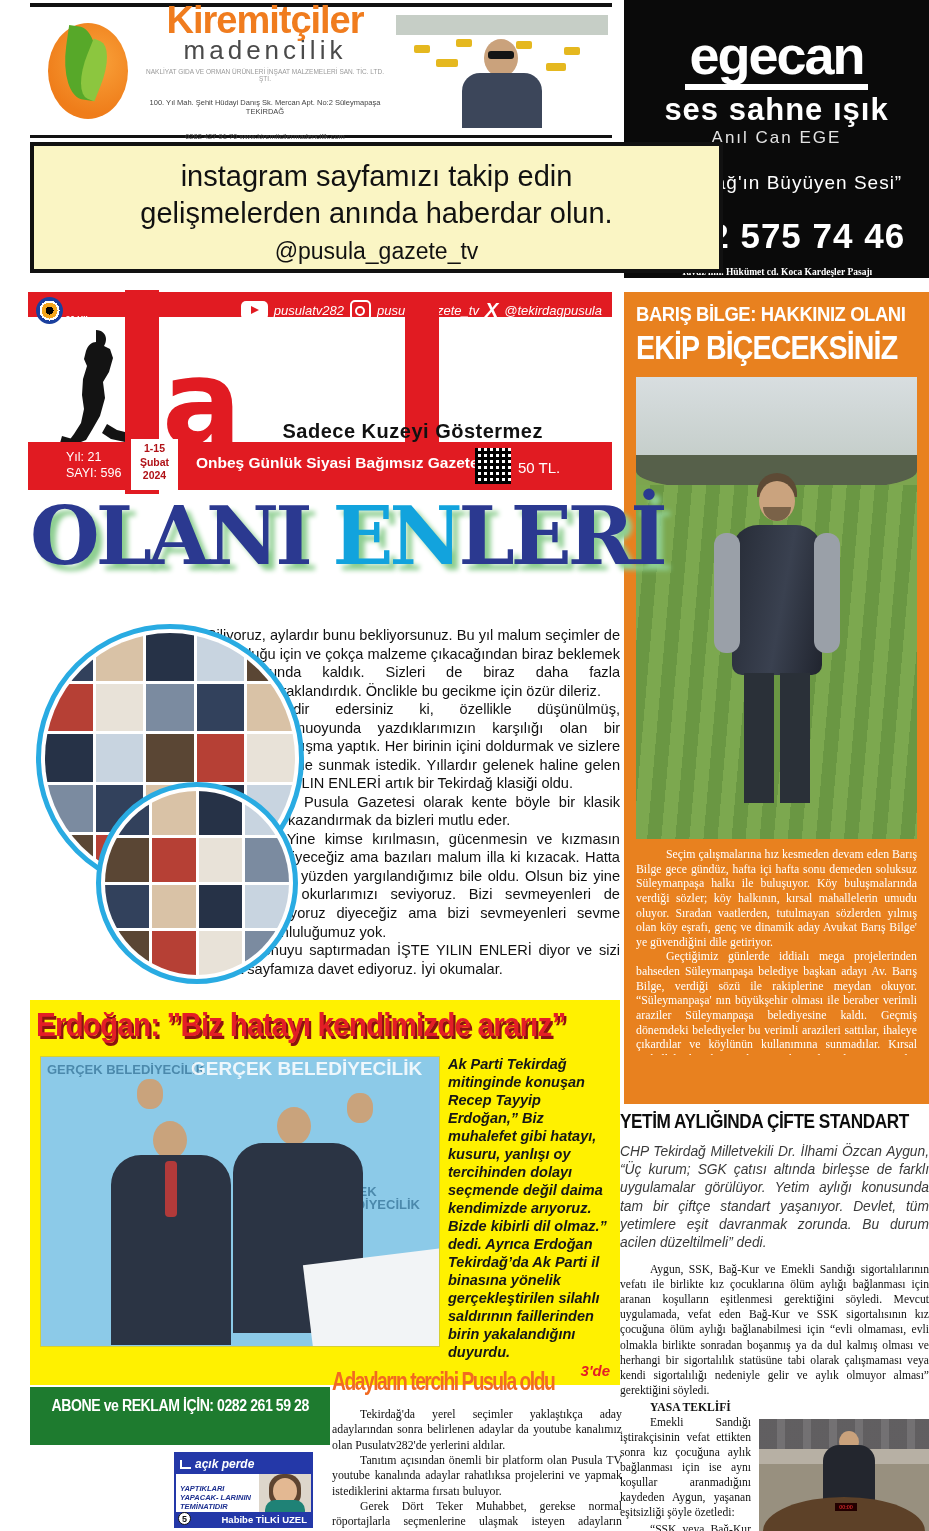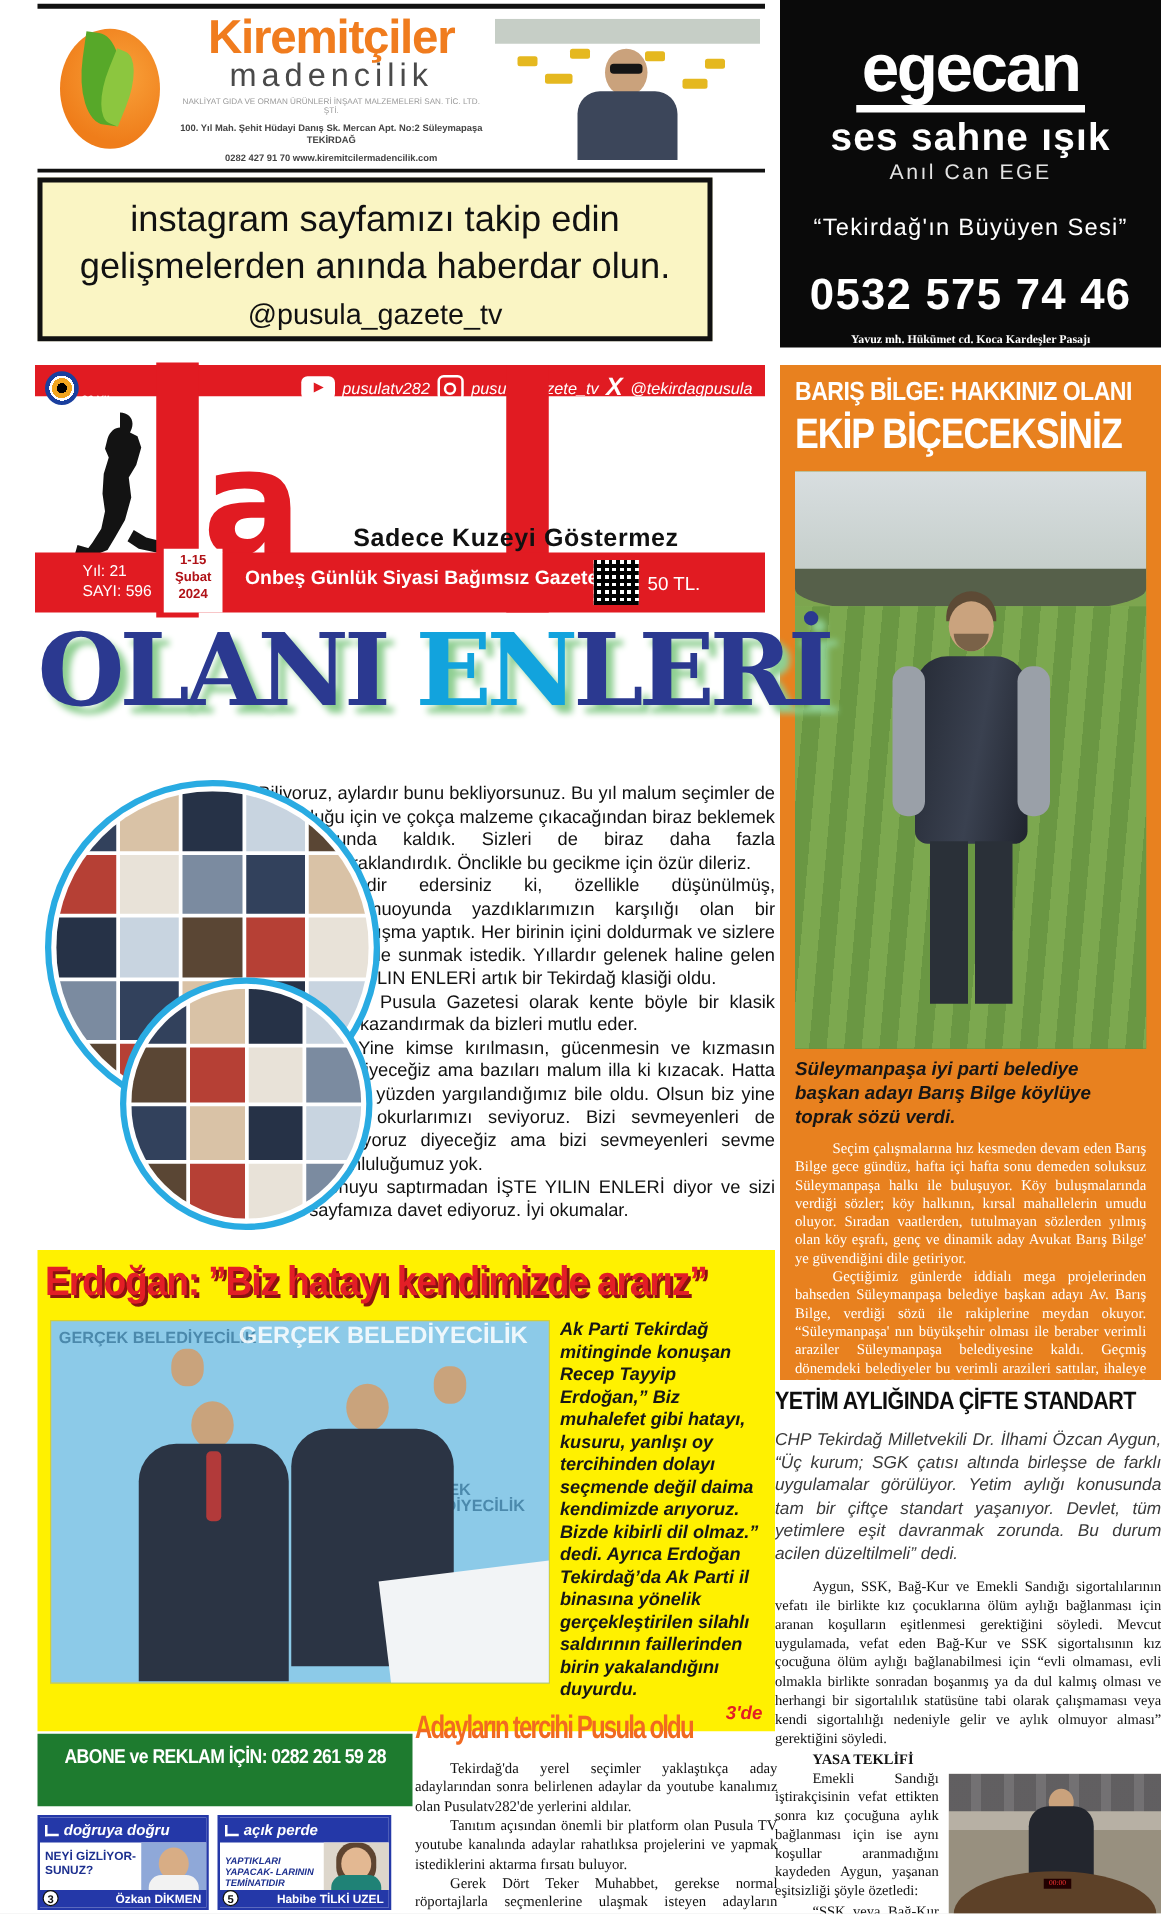--- a/index.html
+++ b/index.html
@@ -14,41 +14,41 @@
   .kir-egg{position:absolute;left:6px;top:2px;width:80px;height:96px;border-radius:50%;
            background:radial-gradient(circle at 60% 40%,#f9a23a,#ef7d1a 70%);}
   .kir-leaf1{position:absolute;left:22px;top:6px;width:34px;height:72px;background:#57a829;
              border-radius:0 70% 0 70%;transform:rotate(8deg);}
   .kir-leaf2{position:absolute;left:40px;top:20px;width:24px;height:58px;background:#8cc63f;
              border-radius:0 70% 0 70%;transform:rotate(22deg);}
   .kir-txt{flex:1;text-align:center;padding:0 6px;}
   .kir-title{font-size:38px;font-weight:900;color:#f07c1e;letter-spacing:-1px;line-height:1;}
   .kir-sub{font-size:26px;color:#4a4a4a;letter-spacing:4px;line-height:1;margin-top:-2px;}
   .kir-s1{font-size:6.5px;color:#9a9a9a;margin-top:5px;}
-  .kir-s2{font-size:7.5px;color:#444;font-weight:bold;margin-top:6px;}
+  .kir-s2{font-size:7.5px;color:#444;font-weight:normal;margin-top:16px;}
   .quarry{position:relative;width:212px;height:113px;flex:0 0 auto;margin-right:4px;overflow:hidden;
           background:linear-gradient(#cfd6d0 0 18%,#b9ab8e 18% 55%,#a append 55%,#ab9d82 55% 100%);}
   .quarry:before{content:"";position:absolute;left:0;top:0;right:0;height:20px;background:#c6cec6;}
   .qx{position:absolute;width:16px;height:8px;background:#e5b81f;border-radius:2px;}
   .qman-head{position:absolute;left:88px;top:24px;width:34px;height:38px;border-radius:50%;background:#caa27c;}
   .qman-glass{position:absolute;left:92px;top:36px;width:26px;height:8px;background:#151515;border-radius:3px;}
   .qman-body{position:absolute;left:66px;top:58px;width:80px;height:56px;border-radius:18px 18px 0 0;background:#3c465a;}
 
   
   #ad-ege{left:624px;top:0;width:305px;height:278px;background:#0a0a0a;color:#fff;text-align:center;}
   .ege-name{display:inline-block;font-size:54px;font-weight:900;letter-spacing:-2px;line-height:1;
             margin-top:28px;border-bottom:6px solid #fff;padding:0 4px 2px 4px;}
   .ege-sub{font-size:31px;font-weight:900;letter-spacing:1px;margin-top:2px;}
   .ege-owner{font-size:17px;font-weight:300;color:#e3e3e3;letter-spacing:2px;margin-top:0;}
   .ege-slogan{font-size:19px;letter-spacing:1px;margin-top:24px;}
   .ege-phone{font-size:35px;font-weight:900;margin-top:22px;letter-spacing:1px;}
   .ege-addr{font-family:"Liberation Serif",serif;font-weight:bold;font-size:9.5px;line-height:1.35;margin-top:10px;}
 
   
-  #insta{left:30px;top:142px;width:540px;height:131px;background:#faf5c4;border:4px solid #111;
+  #insta{left:30px;top:142px;width:693px;height:131px;background:#faf5c4;border:4px solid #111;
          box-sizing:border-box;text-align:center;}
   .in-l1{font-size:29px;margin-top:14px;}
   .in-l2{font-size:29px;margin-top:4px;}
   .in-l3{font-size:23px;margin-top:8px;}
 
   
   #mast{left:28px;top:292px;width:584px;height:198px;background:#fff;}
   .mh-bar-top{position:absolute;left:0;top:0;width:100%;height:25px;background:#e11b22;}
   .mh-bar-bot{position:absolute;left:0;top:150px;width:100%;height:48px;background:#e11b22;}
   .mh-lbar{position:absolute;left:377px;top:0;width:34px;height:198px;background:#e11b22;}
@@ -301,21 +301,20 @@
         <div class="ba-trees"></div>
         <div class="ba-field"></div>
       <div class="ba-hair"></div>
         <div class="ba-face"></div>
         <div class="ba-beard"></div>
       <div class="ba-vest"></div>
       <div class="ba-arm" style="left:78px;"></div>
         <div class="ba-arm" style="left:178px;"></div>
       <div class="ba-legs"></div>
     </div>
-    <div class="ba-cap">Süleymanpaşa iyi parti belediye başkan adayı Barış Bilge köylüye toprak sözü verdi.</div>
     <div class="ba-body">
       <p>Seçim çalışmalarına hız kesmeden devam eden Barış Bilge gece gündüz, hafta içi hafta sonu demeden soluksuz Süleymanpaşa halkı ile buluşuyor. Köy buluşmalarında verdiği sözler; köy halkının, kırsal mahallelerin umudu oluyor. Sıradan vaatlerden, tutulmayan sözlerden yılmış olan köy eşrafı, genç ve dinamik aday Avukat Barış Bilge' ye güvendiğini dile getiriyor.</p>
       <p>Geçtiğimiz günlerde iddialı mega projelerinden bahseden Süleymanpaşa belediye başkan adayı Av. Barış Bilge, verdiği sözü ile rakiplerine meydan okuyor. “Süleymanpaşa' nın büyükşehir olması ile beraber verimli araziler Süleymanpaşa belediyesine kaldı. Geçmiş dönemdeki belediyeler bu verimli arazileri sattılar, ihaleye çıkardılar ve köylünün kullanımına sunmadılar. Kırsal mahallelerden kimse bu arazileri alamadı. Bu araziler köylünün hakkıdır.” Dedi ve ekledi “Ben söz veriyorum. Sizin takdiriniz ile biz sizi kazandığımızda siz de topraklarınızı kazanacaksınız.” ve iddialı vaadini şöyle dile getirdi ”Ben Süleymanpaşa Belediye Başkanı olduğumda, Süleymanpaşa' daki arazilerin tamamının kullanımını ve gelirini kırsal mahallelere bırakacağım.” dedi.</p>
     </div>
   </div>
 
   <div id="lead" class="abs">
     <div class="lead-head"><span>OLANI </span><span class="en">EN</span><span>LERİ</span></div>
 
     <div class="lead-body">
@@ -394,37 +393,20 @@
       <div class="podium"></div>
     </div>
     <div class="erd-col">Ak Parti Tekirdağ mitinginde konuşan Recep Tayyip Erdoğan,” Biz muhalefet gibi hatayı, kusuru, yanlışı oy tercihinden dolayı seçmende değil daima kendimizde arıyoruz. Bizde kibirli dil olmaz.” dedi. Ayrıca Erdoğan Tekirdağ’da Ak Parti il binasına yönelik gerçekleştirilen silahlı saldırının faillerinden birin yakalandığını duyurdu.</div>
     <div class="erd-ref">3'de</div>
   </div>
 
   <div id="abone" class="abs">
     <div class="ab-txt">ABONE ve REKLAM İÇİN: 0282 261 59 28</div>
   </div>
 
-  <div id="col1" class="colbox">
-    <div class="col-head">
-      <span class="corner"></span>
-      <span>doğruya doğru</span>
-    </div>
-    <div class="col-mid">
-      <div class="col-title">NEYİ GİZLİYOR- SUNUZ?</div>
-      <div class="col-photo">
-        <div class="cp-head"></div>
-          <div class="cp-body"></div>
-      </div>
-    </div>
-    <div class="col-foot">
-      <span class="col-num">3</span>
-      <span>Özkan DİKMEN</span>
-    </div>
-  </div>
 
   <div id="col2" class="colbox">
     <div class="col-head">
       <span class="corner"></span>
       <span>açık perde</span>
     </div>
     <div class="col-mid">
       <div class="col-title it">YAPTIKLARI YAPACAK- LARININ TEMİNATIDIR</div>
       <div class="col-photo">
         <div class="cp-hair"></div>

